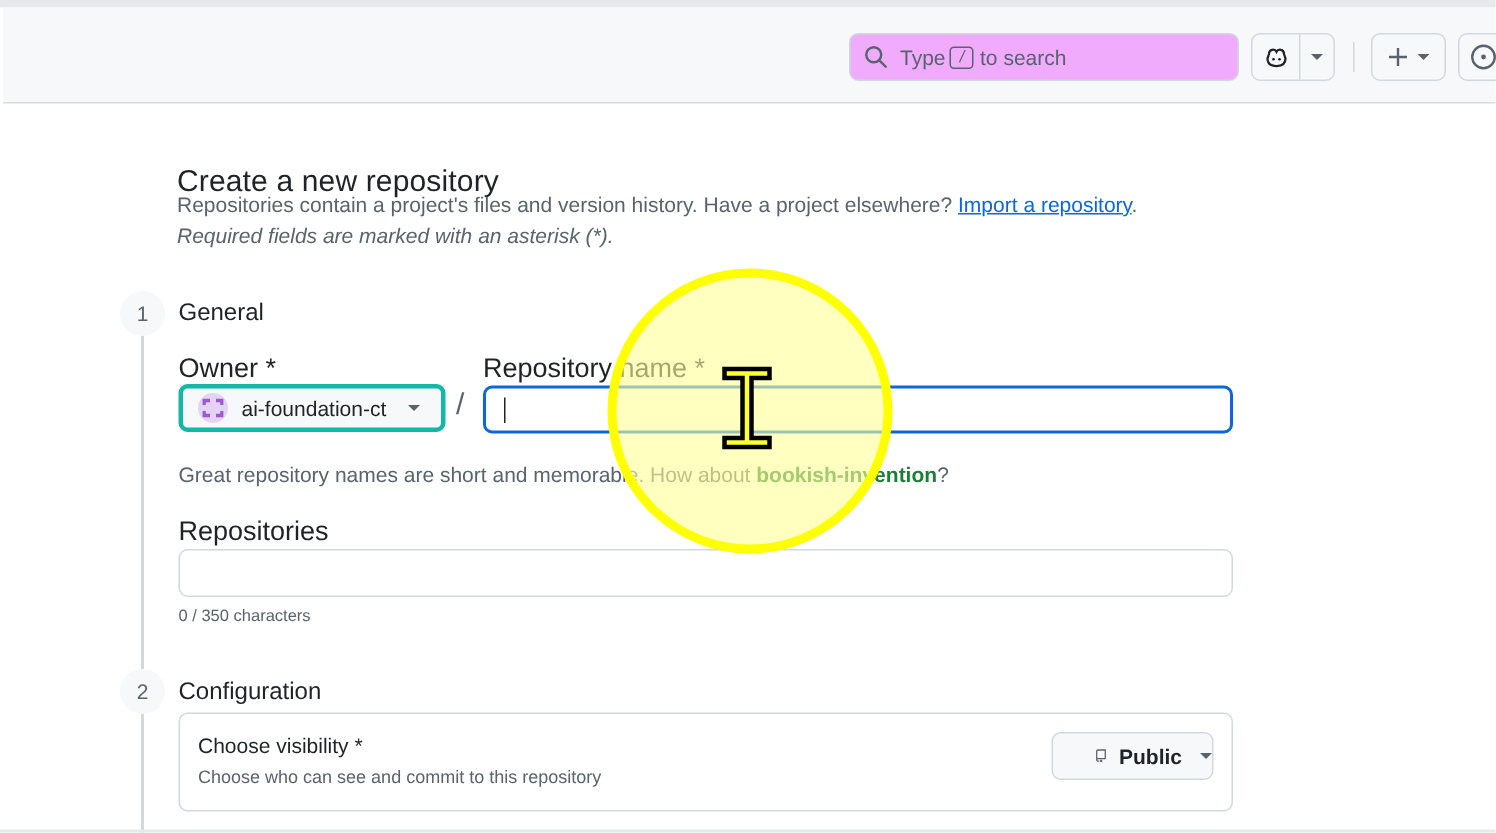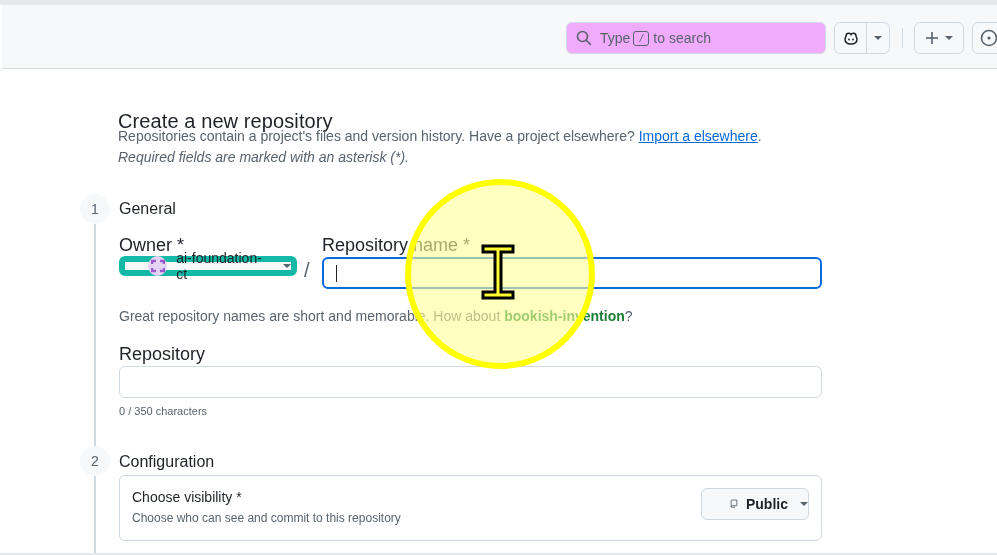--- a/index.html
+++ b/index.html
@@ -20,21 +20,21 @@
   .title { position: absolute; left: 118px; top: 99px; font-size: 20px; font-weight: normal; color: #1f2328; letter-spacing: 0.1px; margin-top: 11px; }
   .subtitle { position: absolute; left: 118px; top: 128px; font-size: 14px; color: #59636e; }
   .subtitle a { color: #0969da; text-decoration: underline; }
   .required-note { position: absolute; left: 118px; top: 149px; font-size: 14px; color: #59636e; font-style: italic; }
 
   .step-circle { position: absolute; width: 30px; height: 30px; border-radius: 50%; background: #f6f8fa; color: #59636e; font-size: 14px; display: flex; align-items: center; justify-content: center; }
   .step-line { position: absolute; width: 2px; background: #d1d9e0; }
   .step-title { position: absolute; font-size: 16px; color: #1f2328; }
 
   .label { position: absolute; font-size: 18px; color: #1f2328; }
-  .owner-btn { position: absolute; left: 119px; top: 256px; width: 178px; height: 20px; border: 6px solid #14b8a6; border-radius: 6px; background: #f6f8fa; display: flex; align-items: center; padding-left: 23px; font-size: 14px; color: #1f2328; }
+  .owner-btn { position: absolute; left: 119px; top: 256px; width: 178px; height: 32px; border: 3px solid #14b8a6; border-radius: 6px; background: #f6f8fa; display: flex; align-items: center; padding-left: 10px; font-size: 14px; color: #1f2328; }
   .owner-avatar { width: 20px; height: 20px; border-radius: 50%; background: #e5d3f3; display: flex; align-items: center; justify-content: center; margin-right: 9px; }
   .owner-btn .caret { margin-left: 14px; }
   .slash { position: absolute; left: 304px; top: 259px; font-size: 20px; color: #59636e; }
   .repo-input { position: absolute; left: 322px; top: 257px; width: 500px; height: 32px; border: 2px solid #0969da; border-radius: 6px; background: #fff; }
   .caret-line { position: absolute; left: 12px; top: 6px; width: 1px; height: 17px; background: #1f2328; }
   .hint { position: absolute; left: 119px; top: 308px; font-size: 14px; color: #59636e; }
   .hint b { color: #1a7f37; font-weight: bold; }
   .desc-input { position: absolute; left: 119px; top: 366px; width: 703px; height: 32px; border: 1px solid #d1d9e0; border-radius: 6px; background: #fff; }
   .counter { position: absolute; left: 119px; top: 405px; font-size: 11px; color: #59636e; }
 
@@ -92,21 +92,21 @@
 <div class="issues">
   <svg width="18" height="18" viewBox="0 0 18 18">
       <circle cx="9" cy="9" r="7.5" fill="none" stroke="#59636e" stroke-width="1.6"></circle>
       <circle cx="9" cy="9" r="1.6" fill="#59636e"></circle>
     </svg>
 </div>
 
 <h1 class="title">Create a new repository</h1>
 <p class="subtitle">
   <span>Repositories contain a project's files and version history. Have a project elsewhere?</span>
-  <a>Import a elsewhere</a><span>.</span>
+  <a>Import a repository</a><span>.</span>
 </p>
 <p class="required-note">Required fields are marked with an asterisk (*).</p>
 
 <div class="step-line" style="left:94px; top:224px; height:222px;"></div>
 <div class="step-circle" style="left:80px; top:194px;">1</div>
 <div class="step-title" style="left:119px; top:200px;">General</div>
 
 <div class="label" style="left:119px; top:235px;">Owner *</div>
 <div class="label" style="left:322px; top:235px;">Repository name *</div>
 
@@ -125,21 +125,21 @@
 <div class="repo-input">
   <span></span>
   <div class="caret-line"></div>
 </div>
 
 <p class="hint">
   <span>Great repository names are short and memorable. How about</span>
   <b>bookish-invention</b><span>?</span>
 </p>
 
-<div class="label" style="left:119px; top:344px;">Repository</div>
+<div class="label" style="left:119px; top:344px;">Repositories</div>
 <div class="desc-input">
   <span></span>
 </div>
 <div class="counter">0 / 350 characters</div>
 
 <div class="step-line" style="left:94px; top:476px; height:79px;"></div>
 <div class="step-circle" style="left:80px; top:446px;">2</div>
 <div class="step-title" style="left:119px; top:453px;">Configuration</div>
 
 <div class="vis-box">

